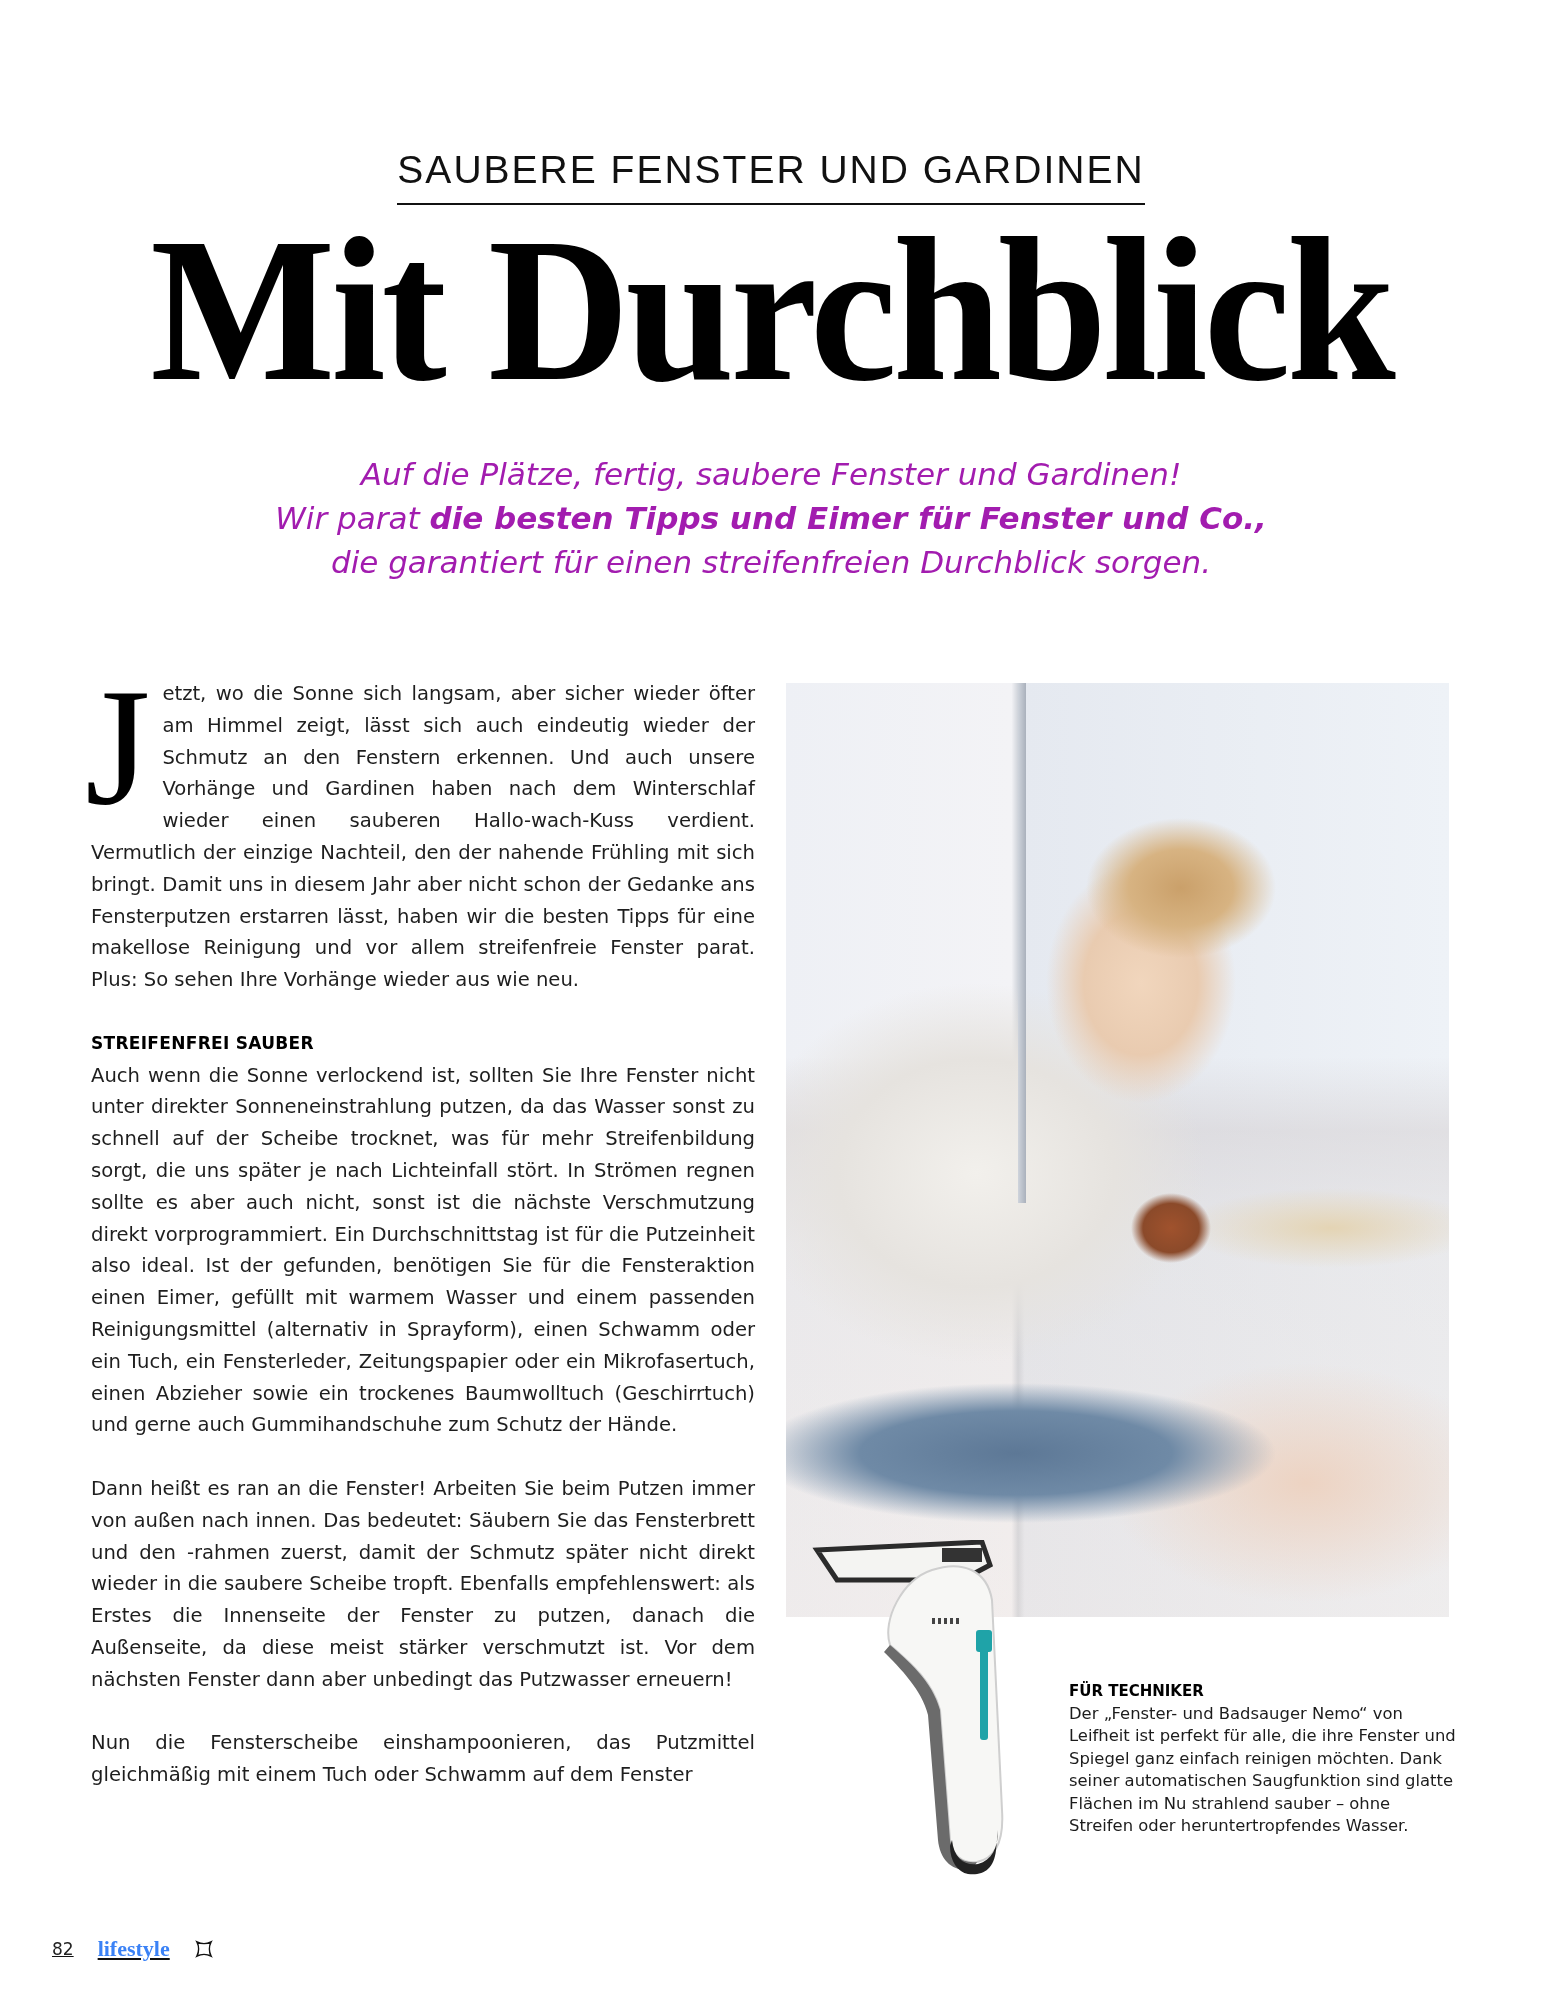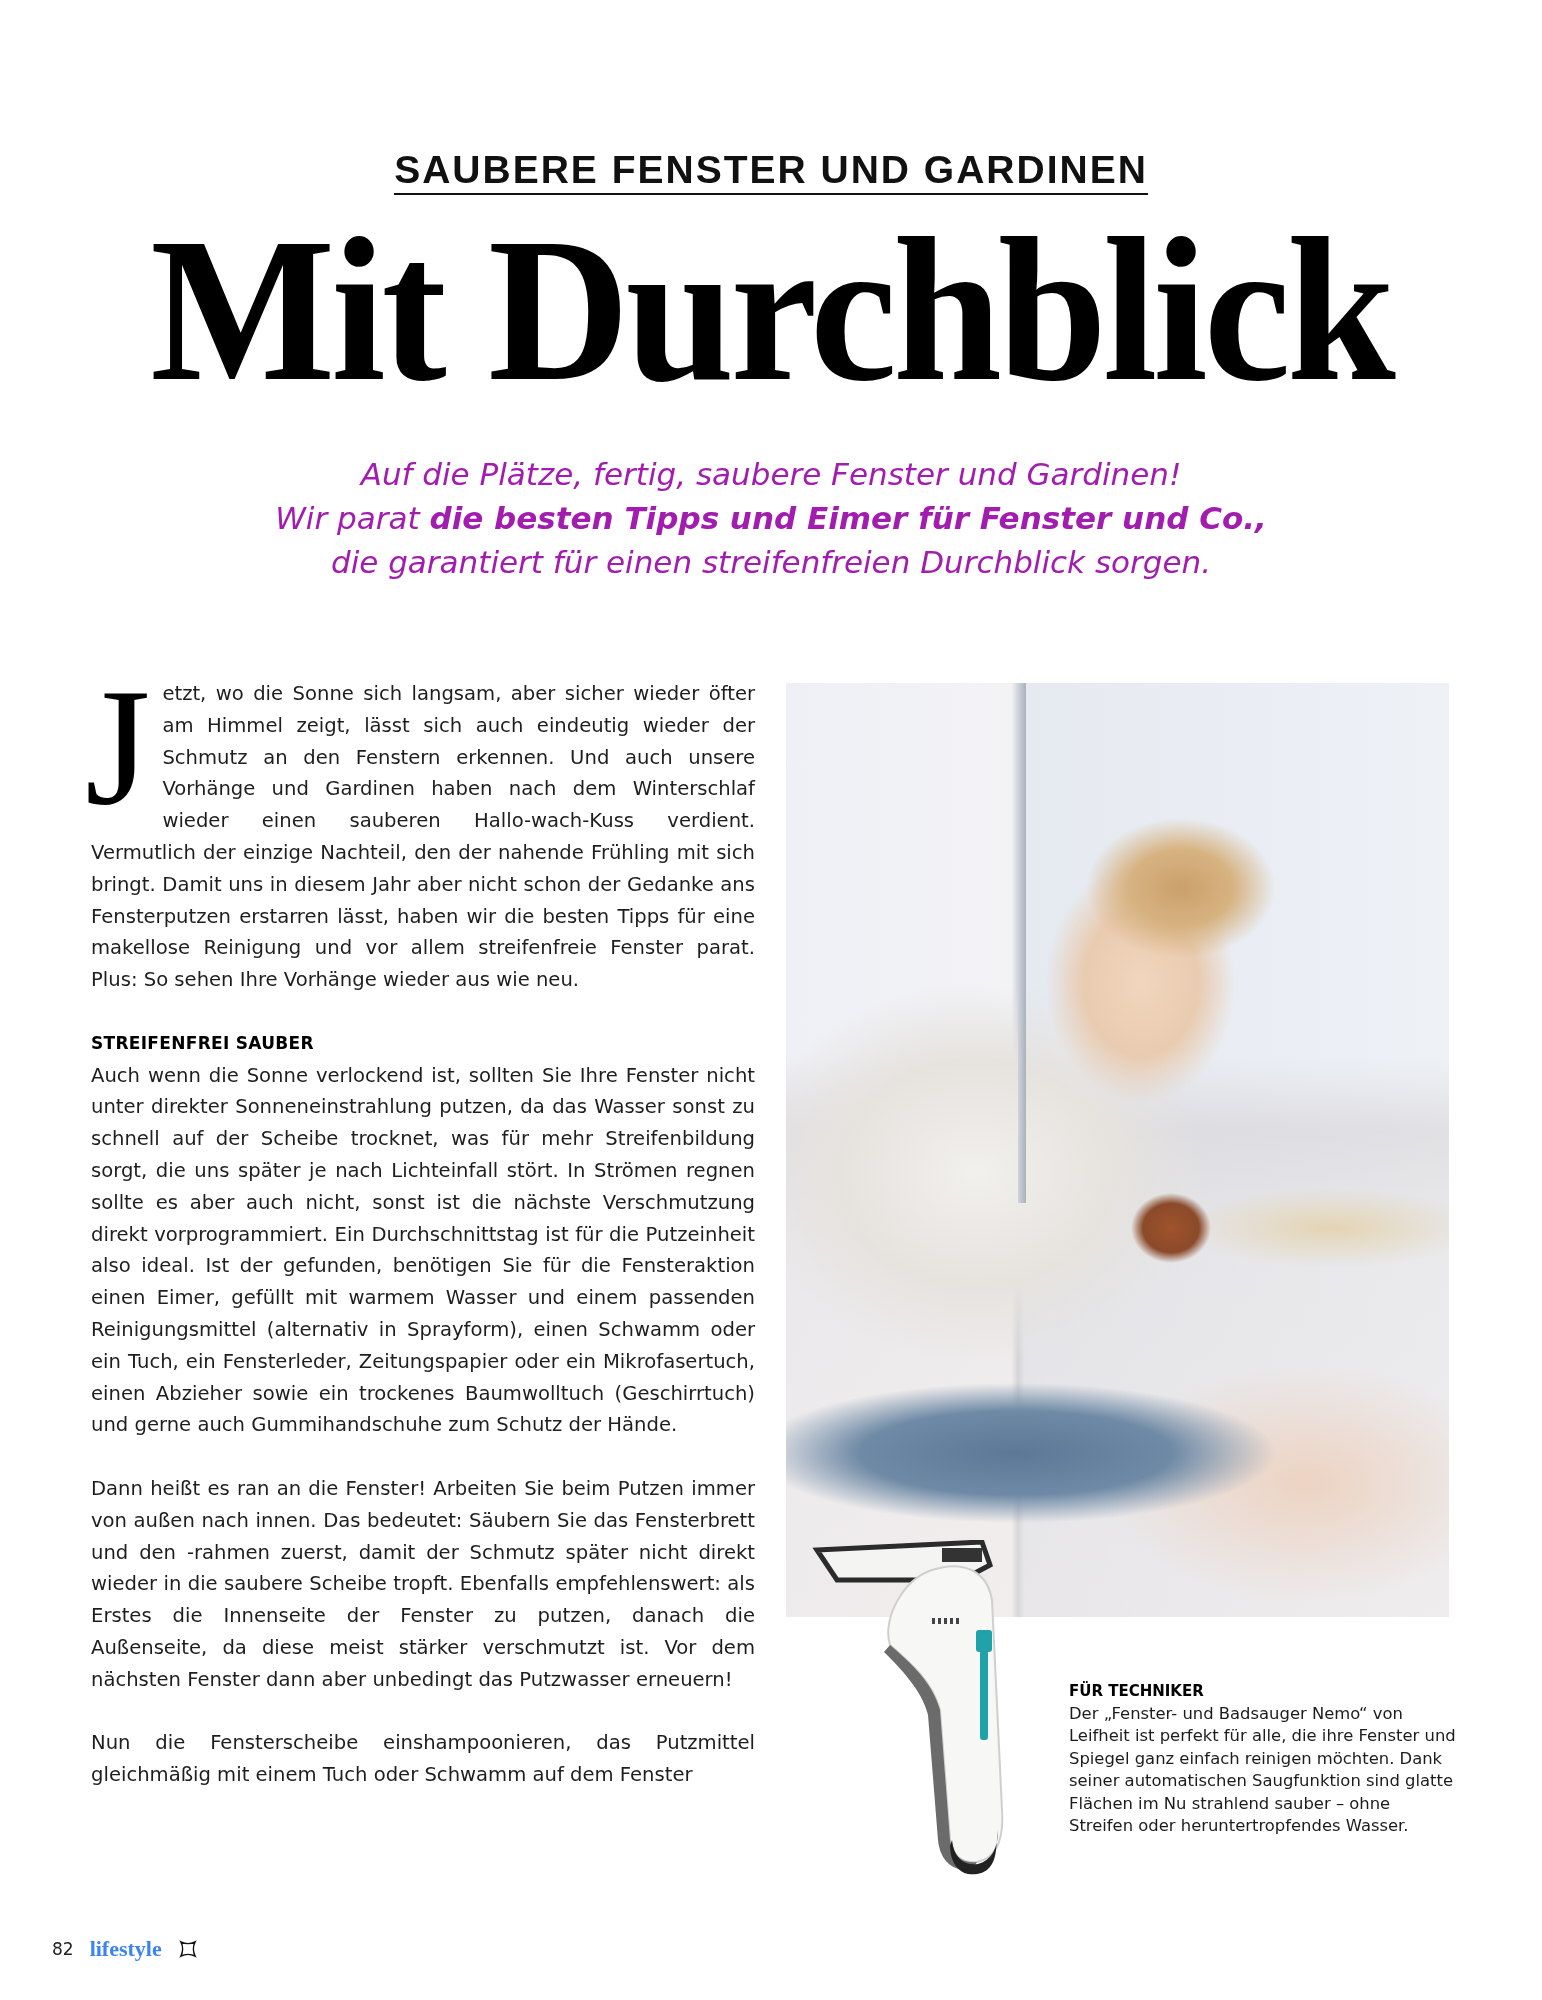--- a/index.html
+++ b/index.html
@@ -4,21 +4,21 @@
   <style>
     html, body { margin: 0; padding: 0; background: #ffffff; }
     body { width: 1542px; height: 2000px; position: relative; overflow: hidden; color: #111; }
     .page { position: absolute; left: 0; top: 0; width: 1542px; height: 2000px; }
 
     .kicker {
       position: absolute; left: 0; right: 0; top: 148px; text-align: center;
       font-family: "Liberation Sans", sans-serif; font-size: 39px; letter-spacing: 2px;
       color: #111;
     }
-    .kicker span { border-bottom: 2px solid #111; padding-bottom: 2px; font-weight: bold; }
+    .kicker span { border-bottom: 2px solid #111; padding-bottom: 12px; }
 
     .headline {
       position: absolute; left: 0; right: 0; top: 205px; text-align: center;
       font-family: "Liberation Serif", serif; font-weight: bold; font-size: 196px;
       line-height: 200px; letter-spacing: -4px; color: #000;
       transform: scaleY(1.05); transform-origin: top center;
     }
 
     .standfirst {
       position: absolute; left: 150px; right: 150px; top: 452px; text-align: center;
@@ -64,21 +64,21 @@
       position: absolute; left: 812px; top: 1540px; width: 200px; height: 340px;
     }
 
     .caption {
       position: absolute; left: 1069px; top: 1680px; width: 390px;
       font-family: "DejaVu Sans", sans-serif; font-size: 16.4px; line-height: 22.5px; color: #1c1c1c;
     }
     .caption .cap-title { font-weight: bold; font-size: 15px; color: #000; display: block; }
 
     .folio {
-      position: absolute; left: 52px; top: 1936px; display: flex; align-items: center; gap: 16px;
+      position: absolute; left: 52px; top: 1936px; display: flex; align-items: center; gap: 24px; text-decoration: underline;
     }
     .folio .pagenum { font-family: "DejaVu Sans", sans-serif; font-size: 17px; color: #222; }
     .folio .brand { font-family: "Liberation Serif", serif; font-weight: bold; font-size: 22px; color: #3b82f6; }
   </style>
 </head>
 <body>
 
 <div class="page">
 
   <div class="kicker">

